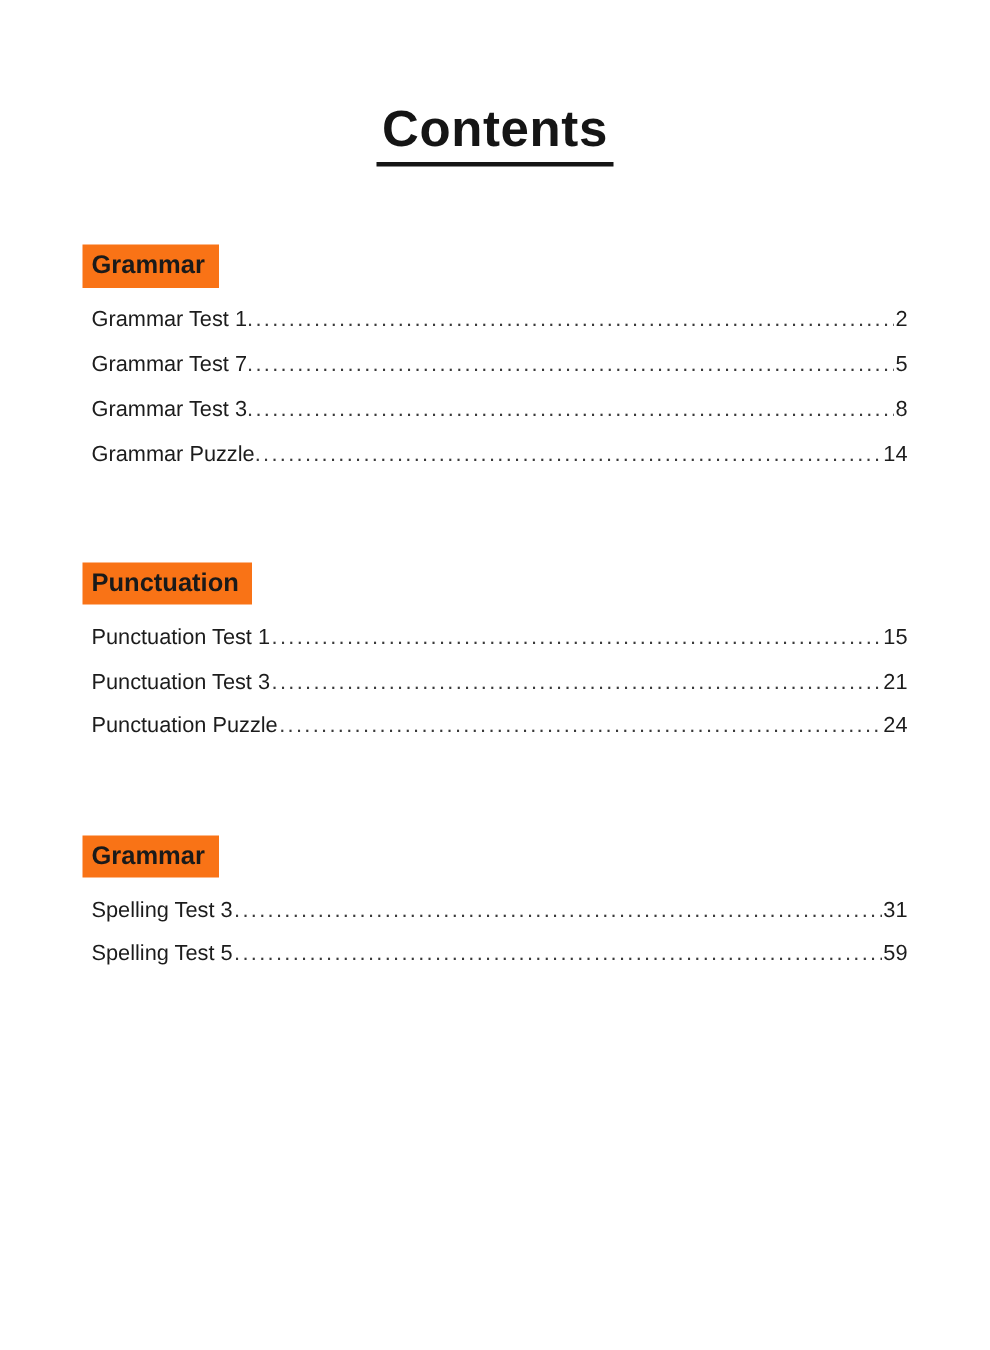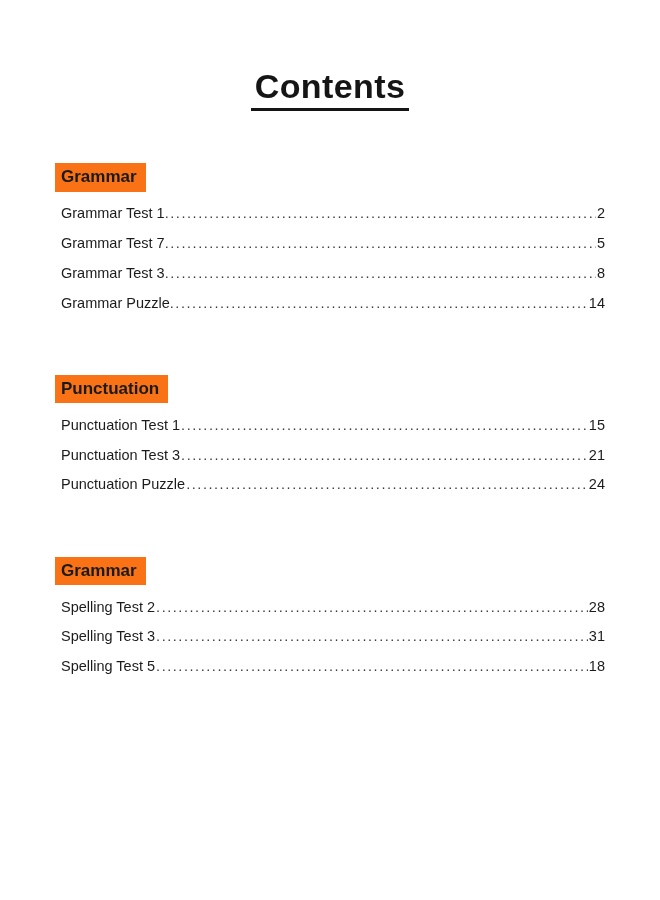--- a/index.html
+++ b/index.html
@@ -153,31 +153,26 @@
           <span class="leader"></span>
           <span class="entry-page">24</span>
         </li>
       </ul>
     </div>
 
     <div class="section">
       <div class="section-heading">Grammar</div>
       <ul class="toc-list">
         <li class="toc-entry">
-          <span class="entry-label">Spelling Test 2</span>
-          <span class="leader"></span>
-          <span class="entry-page">28</span>
-        </li>
-        <li class="toc-entry">
           <span class="entry-label">Spelling Test 3</span>
           <span class="leader"></span>
           <span class="entry-page">31</span>
         </li>
         <li class="toc-entry">
           <span class="entry-label">Spelling Test 5</span>
           <span class="leader"></span>
-          <span class="entry-page">18</span>
+          <span class="entry-page">59</span>
         </li>
       </ul>
     </div>
 
   </div>
 </div>
 
 </body></html>

